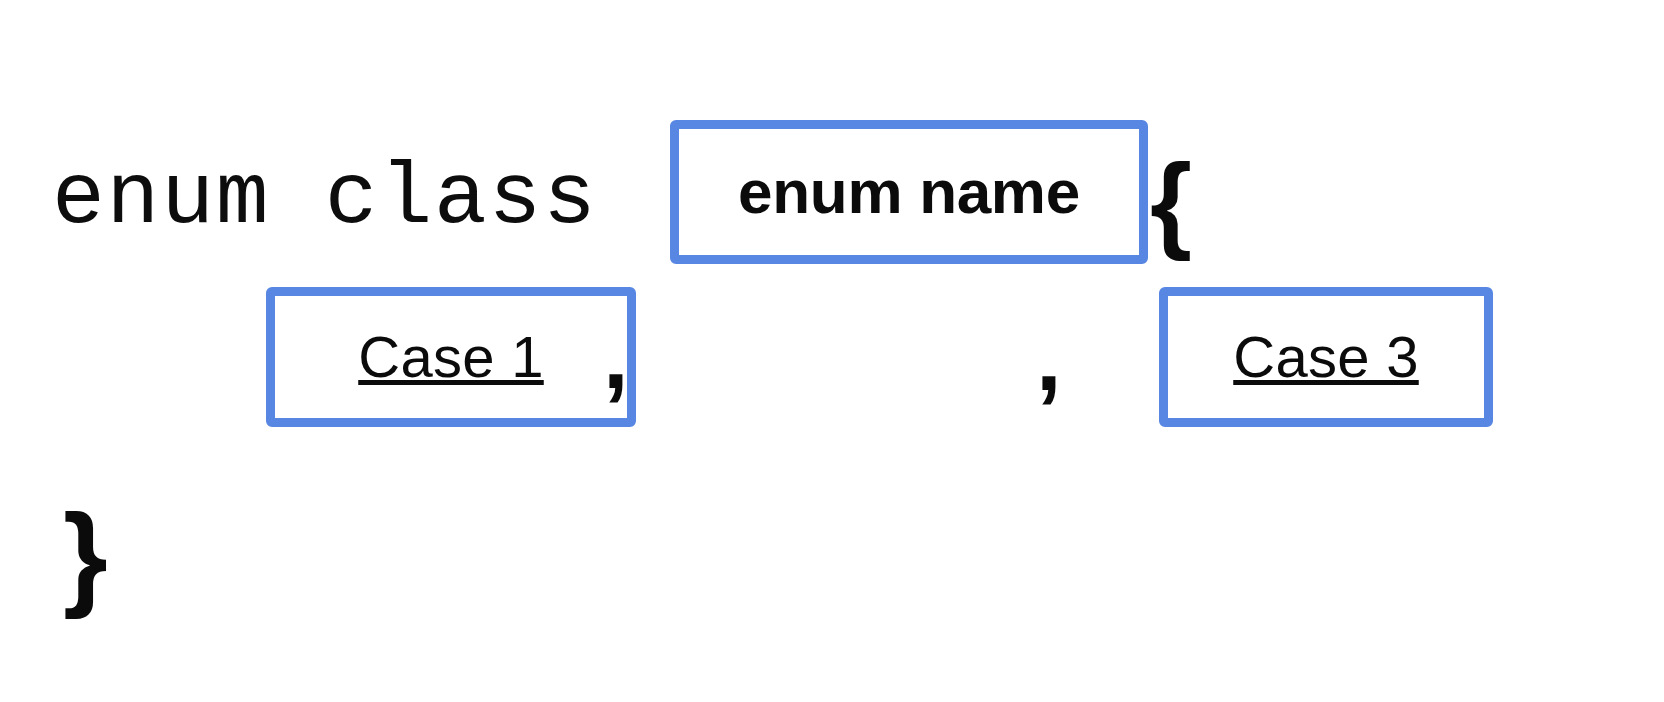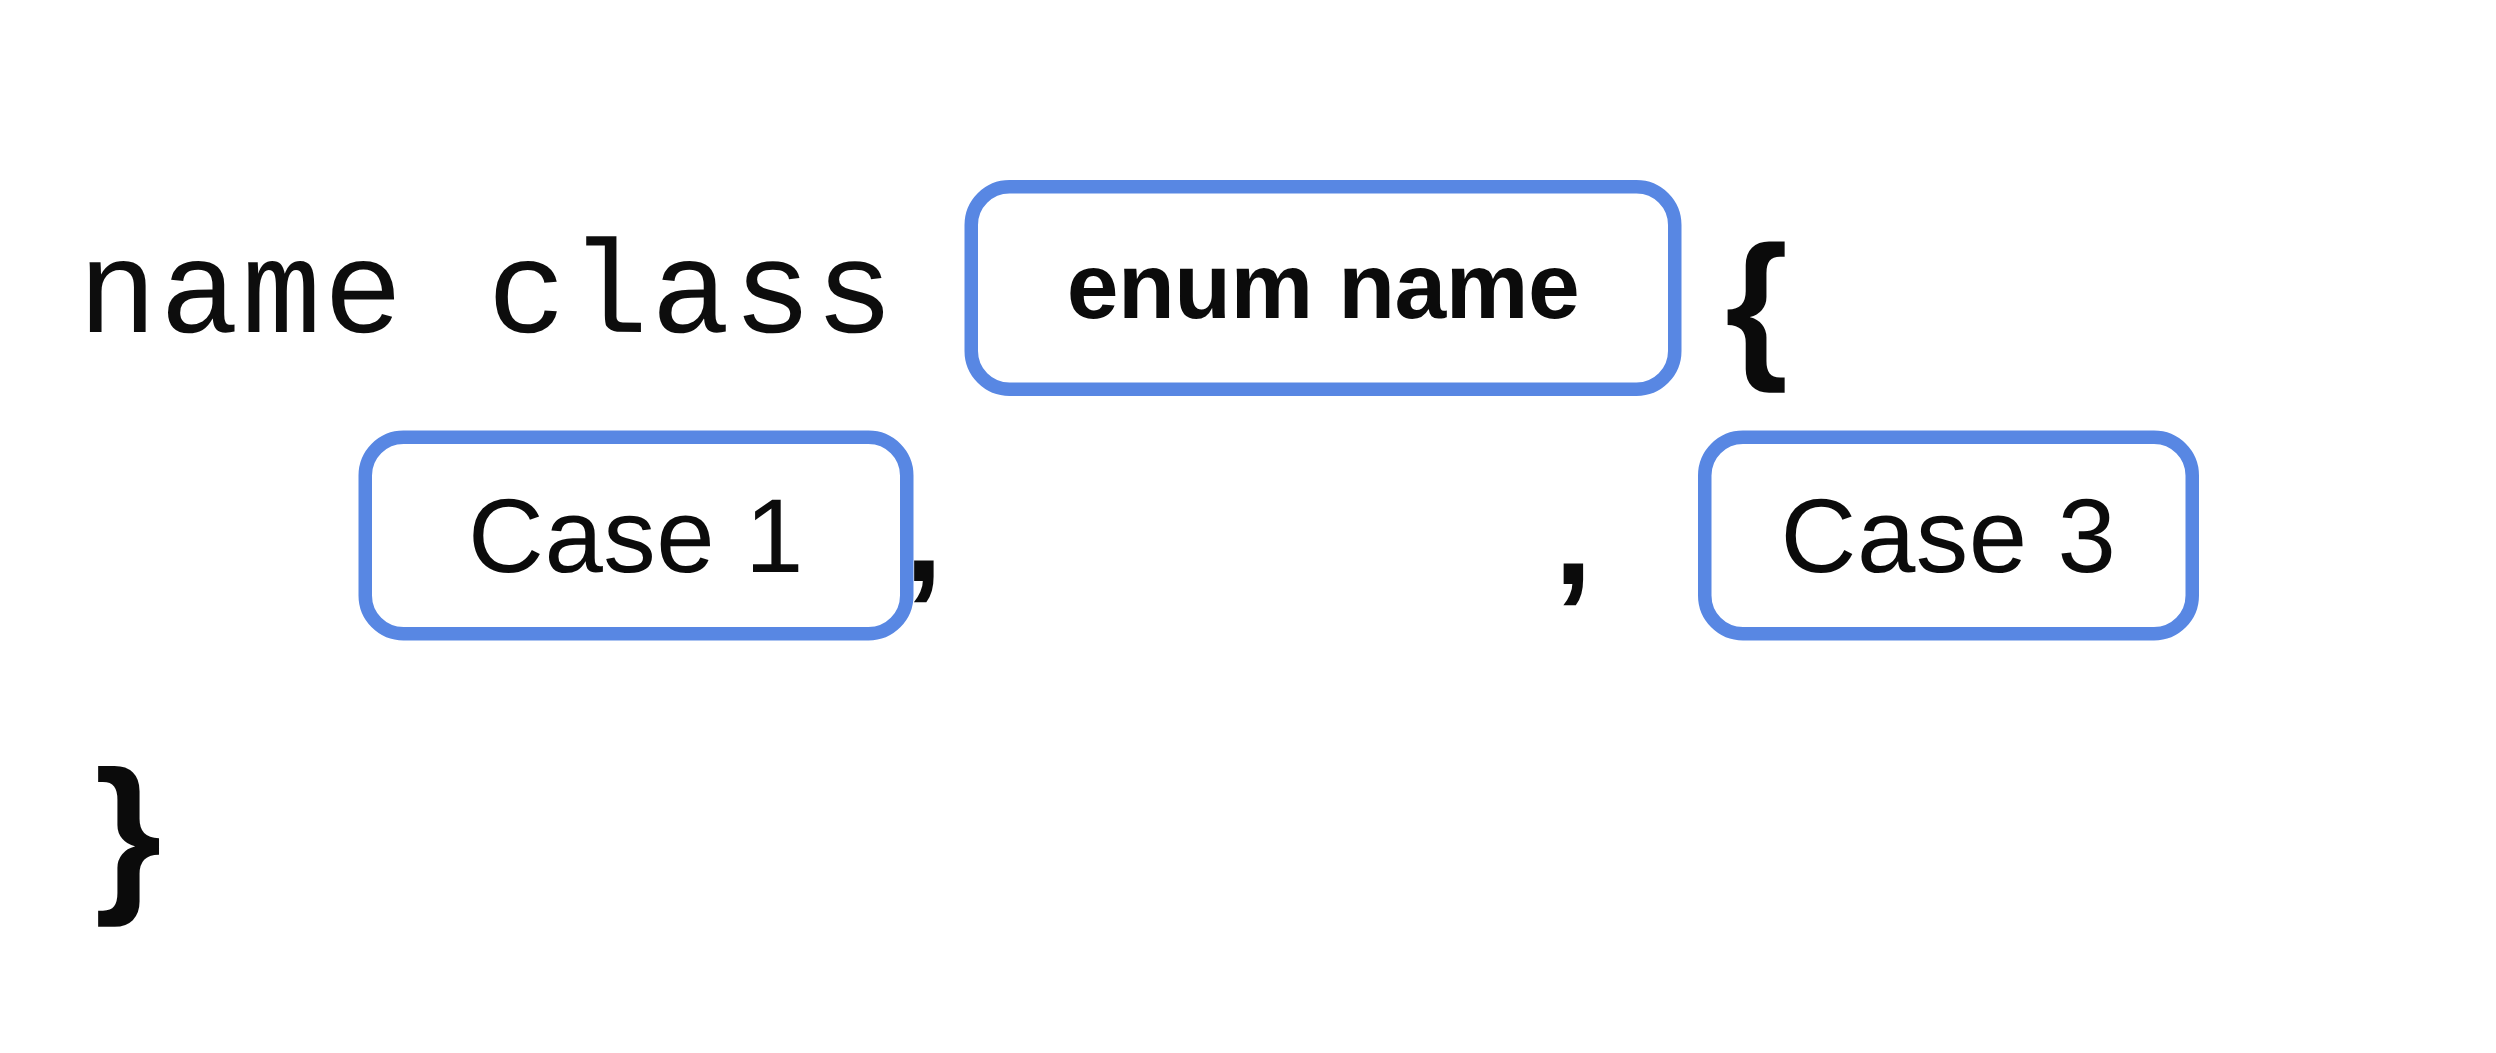--- a/index.html
+++ b/index.html
@@ -52,48 +52,50 @@
     font-size: 92px;
   }
 
   
   .slot {
     position: absolute;
     box-sizing: border-box;
     background: #ffffff;
     border-style: solid;
     border-width: 9px;
-    border-radius: 30px;
+    border-radius: 6px;
     display: flex;
     align-items: center;
     justify-content: center;
+    margin-left: 27px;
   }
   .slot-label {
     font-family: "Liberation Sans", sans-serif;
     color: #0b0b0b;
     line-height: 1;
     white-space: nowrap;
   }
   .slot-enumname .slot-label {
     font-weight: 700;
     font-size: 62px;
     letter-spacing: -0.005em;
   }
   .slot-case .slot-label {
     font-weight: 400;
-    font-size: 70px;
+    font-size: 58px;
     letter-spacing: 0.005em;
+    text-decoration: underline;
   }
 </style>
 </head>
 <body>
 
 <div id="canvas">
 
-  <div class="mono-kw" style="left:52px; top:155px;">name class</div>
+  <div class="mono-kw" style="left:52px; top:155px;">enum class</div>
 
   <div class="slot slot-enumname" style="left:643px; top:120px; width:478px; height:144px; border-color:#5887E3;">
     <span class="slot-label">enum name</span>
   </div>
 
   <div class="punct brace-open" style="left:1150px; top:148px;">{</div>
 
   <div class="slot slot-case" style="left:239px; top:287px; width:370px; height:140px; border-color:#5887E3;">
     <span class="slot-label">Case 1</span>
   </div>

